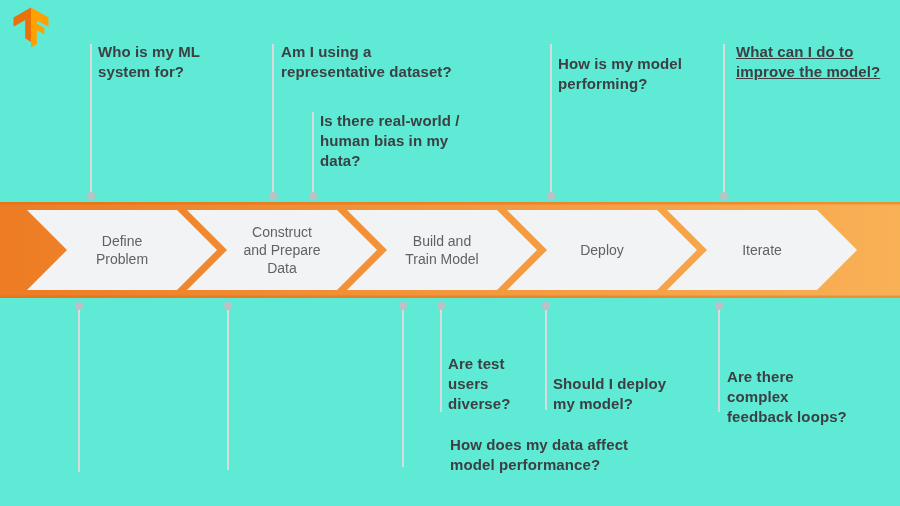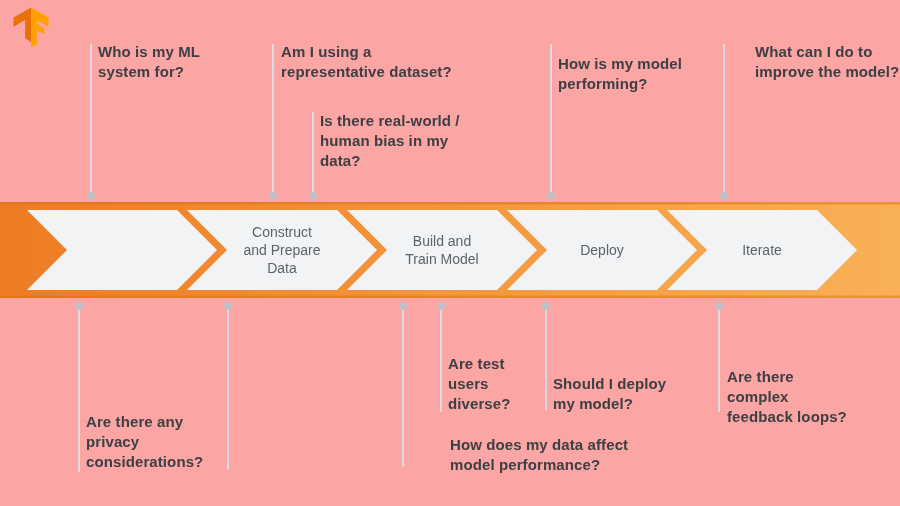--- a/index.html
+++ b/index.html
@@ -1,20 +1,20 @@
 <!DOCTYPE html>
 <html><head>
 <meta charset="utf-8">
 <style>
   html,body{margin:0;padding:0;}
   body{
     width:900px;height:506px;background:#ffffff;overflow:hidden;
     font-family:"Liberation Sans",sans-serif;position:relative;
   }
-  .canvas{position:absolute;left:0;top:0;width:900px;height:506px;background:#fca5a5;}
+  .canvas{position:absolute;left:0;top:0;width:900px;height:506px;background:#5eead4;}
 
   
   .q{
     position:absolute;
     font-weight:700;font-size:15px;line-height:20px;
     color:#3C4043;white-space:pre-line;letter-spacing:.1px;
   }
 
   
   .vline{position:absolute;width:2px;background:#D9DBDE;}
@@ -29,21 +29,21 @@
   }
 
   
   .logo{position:absolute;left:11px;top:6px;width:40px;height:43px;}
 
   
   .qt1{left:98px;top:42px;}   .lt1{left:90px;top:44px;height:148px;}  .dt1{left:87px;top:192px;}
   .qt2{left:281px;top:42px;}  .lt2{left:272px;top:44px;height:148px;} .dt2{left:269px;top:192px;}
   .qt3{left:320px;top:111px;} .lt3{left:312px;top:112px;height:80px;} .dt3{left:309px;top:192px;}
   .qt4{left:558px;top:54px;}  .lt4{left:550px;top:44px;height:148px;} .dt4{left:547px;top:192px;}
-  .qt5{left:755px;top:42px;}  .lt5{left:723px;top:44px;height:148px;} .dt5{left:720px;top:192px;}
+  .qt5{left:736px;top:42px;text-decoration:underline;}  .lt5{left:723px;top:44px;height:148px;} .dt5{left:720px;top:192px;}
 
   .qb1{left:86px;top:412px;}  .lb1{left:78px;top:310px;height:162px;} .db1{left:75px;top:302px;}
   .qb2{left:236px;top:390px;} .lb2{left:227px;top:310px;height:160px;}.db2{left:224px;top:302px;}
   .qb3{left:410px;top:435px;margin-left:40px;} .lb3{left:402px;top:310px;height:157px;}.db3{left:399px;top:302px;}
   .qb4{left:448px;top:354px;} .lb4{left:440px;top:310px;height:102px;}.db4{left:437px;top:302px;}
   .qb5{left:553px;top:374px;} .lb5{left:545px;top:310px;height:100px;}.db5{left:542px;top:302px;}
   .qb6{left:727px;top:336px;margin-top:31px;} .lb6{left:718px;top:310px;height:102px;}.db6{left:715px;top:302px;}
 
   .sl1{left:122px;} .sl2{left:282px;} .sl3{left:442px;} .sl4{left:602px;} .sl5{left:762px;}
 </style>
@@ -90,20 +90,22 @@
     <rect x="0" y="0" width="900" height="96" fill="url(#bandGrad)"></rect>
     <rect x="0" y="0" width="900" height="2.5" fill="#D96C12" opacity="0.45"></rect>
     <rect x="0" y="93.5" width="900" height="2.5" fill="#D96C12" opacity="0.45"></rect>
     <polygon points="27,8 177,8 217,48 177,88 27,88 67,48" fill="#F1F3F4"></polygon>
     <polygon points="187,8 337,8 377,48 337,88 187,88 227,48" fill="#F1F3F4"></polygon>
     <polygon points="347,8 497,8 537,48 497,88 347,88 387,48" fill="#F1F3F4"></polygon>
     <polygon points="507,8 657,8 697,48 657,88 507,88 547,48" fill="#F1F3F4"></polygon>
     <polygon points="667,8 817,8 857,48 817,88 667,88 707,48" fill="#F1F3F4"></polygon>
   </svg>
 
+  <div class="stage-label sl1">Define
+Problem</div>
   <div class="stage-label sl3">Build and
 Train Model</div>
   <div class="stage-label sl2">Construct
 and Prepare
 Data</div>
   <div class="stage-label sl4">Deploy</div>
   <div class="stage-label sl5">Iterate</div>
 
   <div class="vline lb1"></div>
   <div class="vline lb2"></div>
@@ -111,23 +113,20 @@
   <div class="vline lb4"></div>
   <div class="vline lb5"></div>
   <div class="vline lb6"></div>
   <div class="dot db1"></div>
   <div class="dot db2"></div>
   <div class="dot db3"></div>
   <div class="dot db4"></div>
   <div class="dot db5"></div>
   <div class="dot db6"></div>
 
-  <div class="q qb1">Are there any
-privacy
-considerations?</div>
   <div class="q qb3">How does my data affect
 model performance?</div>
   <div class="q qb4">Are test
 users
 diverse?</div>
   <div class="q qb5">Should I deploy
 my model?</div>
   <div class="q qb6">Are there
 complex
 feedback loops?</div>

